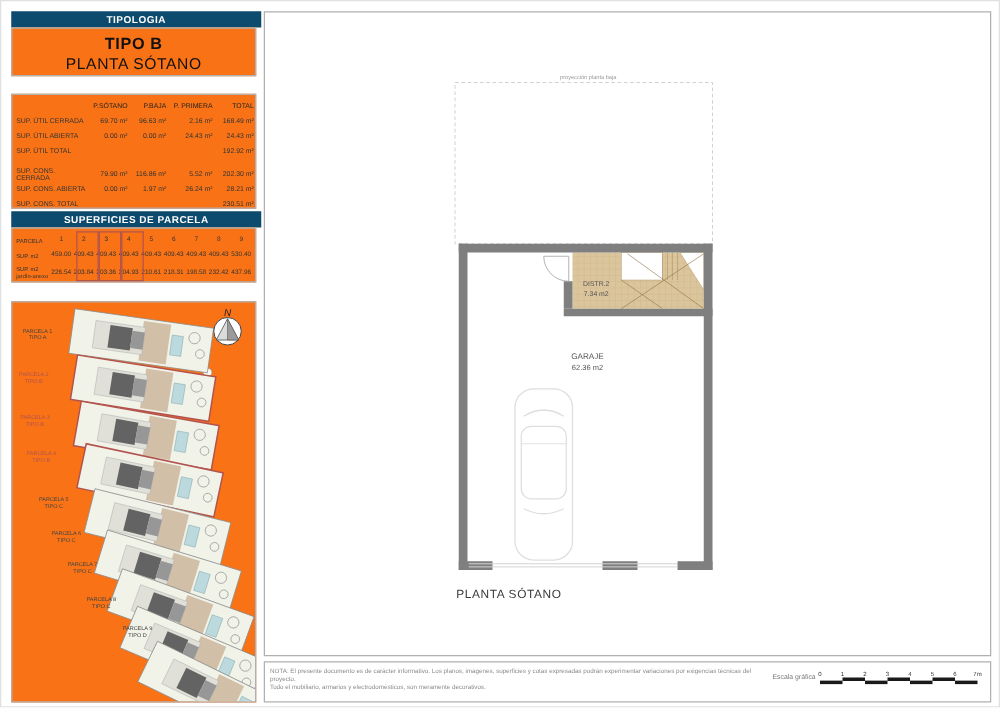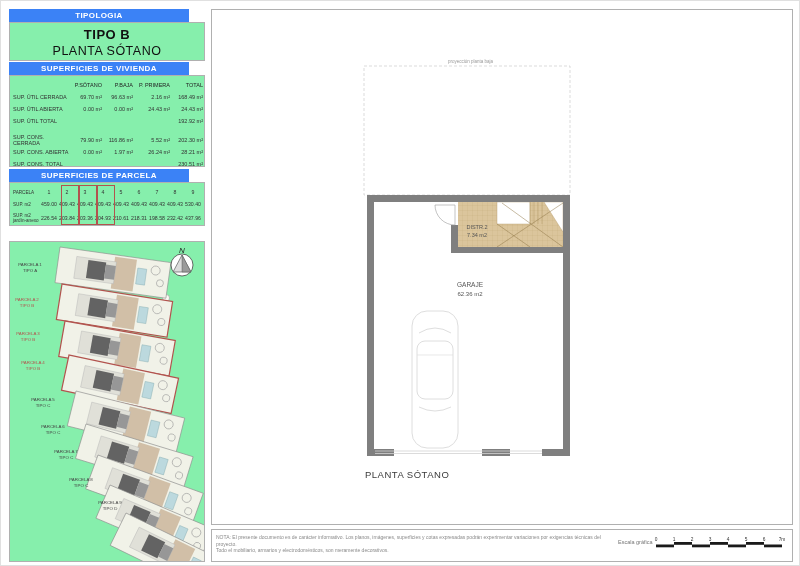--- a/index.html
+++ b/index.html
@@ -1,19 +1,19 @@
 <!DOCTYPE html>
 <html><head>
 <meta charset="utf-8">
 <style>
   html,body{margin:0;padding:0;background:#ffffff;font-family:"Liberation Sans",sans-serif;}
   .page{position:relative;width:800px;height:566px;background:#fff;border:1px solid #e0e0e0;box-sizing:border-box;overflow:hidden;}
-  .bar{position:absolute;left:8px;width:180px;height:13px;background:#3b82f6;color:#fff;
+  .bar{position:absolute;left:8px;width:200px;height:13px;background:#0c4a6e;color:#fff;
        font-size:8px;font-weight:bold;text-align:center;line-height:13px;letter-spacing:.4px;box-sizing:border-box;}
-  .wbox{position:absolute;left:8px;width:196px;background:#86efac;border:1px solid #b0b0b0;box-sizing:border-box;}
+  .wbox{position:absolute;left:8px;width:196px;background:#f97316;border:1px solid #b0b0b0;box-sizing:border-box;}
   .titlebox{text-align:center;color:#111;}
   .title-tipo{font-size:13px;font-weight:bold;margin-top:4px;letter-spacing:.5px;}
   .title-planta{font-size:12.5px;margin-top:2px;letter-spacing:.5px;}
   
   .vrow{display:flex;height:12px;align-items:center;font-size:5.5px;color:#333;}
   .vrow .c0{width:56px;text-align:left;padding-left:3px;}
   .vrow .c1{width:33px;text-align:right;}
   .vrow .c2{width:31px;text-align:right;}
   .vrow .c3{width:37px;text-align:right;}
   .vrow .c4{width:33px;text-align:right;}
@@ -36,21 +36,20 @@
 
 <div class="page">
 
   <div class="bar" style="top:8px;">TIPOLOGIA</div>
 
   <div class="wbox titlebox" style="top:21px;height:39px;">
     <div class="title-tipo">TIPO B</div>
     <div class="title-planta">PLANTA SÓTANO</div>
   </div>
 
-  <div class="bar" style="top:61px;">SUPERFICIES DE VIVIENDA</div>
 
   <div class="wbox" style="top:74px;height:92px;padding-top:3px;">
     <div id="viv-rows">
         <div class="vrow vhead">
           <div class="c0"></div>
           <div class="c1">P.SÓTANO</div>
           <div class="c2">P.BAJA</div>
           <div class="c3">P. PRIMERA</div>
           <div class="c4">TOTAL</div>
         </div>

